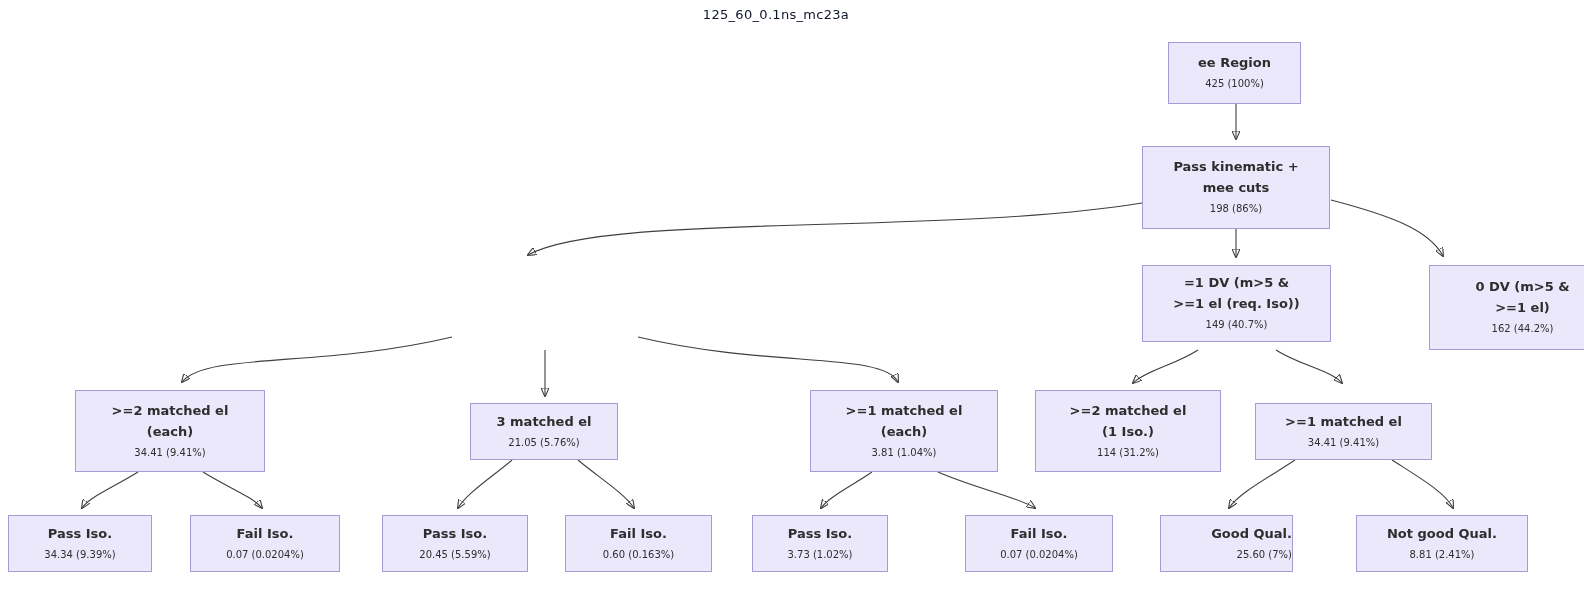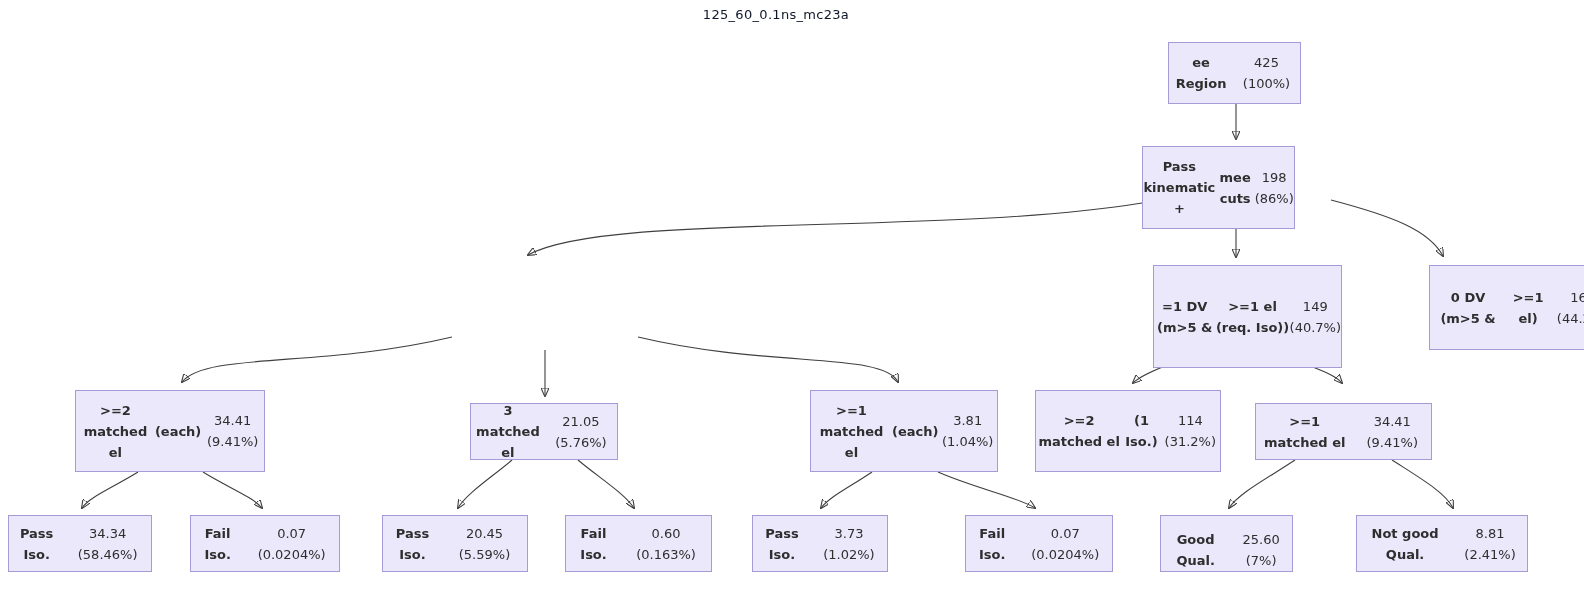--- a/index.html
+++ b/index.html
@@ -13,30 +13,30 @@
   .canvas{position:relative;width:1584px;height:591px;background:#ffffff;overflow:hidden;}
   .diagram-title{
     position:absolute;top:7px;left:0;width:1552px;
     text-align:center;font-size:13px;color:#0f172a;letter-spacing:.3px;
   }
   .edges{position:absolute;top:0;left:0;width:1584px;height:591px;pointer-events:none;}
   .edges path{fill:none;stroke:var(--edge);stroke-width:1.1px;}
   .node{
     position:absolute;background:var(--node-fill);
     border:1px solid var(--node-border);
-    display:flex;flex-direction:row;justify-content:center;align-items:center;
+    display:flex;flex-direction:column;justify-content:center;align-items:center;
     color:var(--text);text-align:center;
   }
   .lbl{font-weight:bold;font-size:13px;line-height:21px;}
-  .val{font-size:13px;line-height:21px;}
+  .val{font-size:10px;line-height:21px;}
   
   .n-ee       {left:1168px;top:42px; width:133px;height:62px;}
-  .n-kin      {left:1142px;top:146px;width:153px;height:83px;}
+  .n-kin      {left:1142px;top:146px;width:188px;height:83px;}
   .n-dv2      {left:452px; top:265px;width:186px;height:85px;}
-  .n-dv1      {left:1142px;top:265px;width:189px;height:103px;margin-left:11px;}
+  .n-dv1      {left:1142px;top:265px;width:189px;height:77px;}
   .n-dv0      {left:1429px;top:265px;width:187px;height:85px;}
   .n-m2each   {left:75px;  top:390px;width:190px;height:82px;}
   .n-m3       {left:470px; top:403px;width:148px;height:57px;align-items:center;}
   .n-m1each   {left:810px; top:390px;width:188px;height:82px;}
   .n-m2iso    {left:1035px;top:390px;width:186px;height:82px;}
   .n-m1       {left:1255px;top:403px;width:177px;height:57px;}
   .n-pass1    {left:8px;   top:515px;width:144px;height:57px;}
   .n-fail1    {left:190px; top:515px;width:150px;height:57px;}
   .n-pass2    {left:382px; top:515px;width:146px;height:57px;}
   .n-fail2    {left:565px; top:515px;width:147px;height:57px;}
@@ -124,21 +124,21 @@
     <div class="val">114 (31.2%)</div>
   </div>
 
   <div class="node n-m1">
     <div class="lbl">&gt;=1 matched el</div>
     <div class="val">34.41 (9.41%)</div>
   </div>
 
   <div class="node n-pass1">
     <div class="lbl">Pass Iso.</div>
-    <div class="val">34.34 (58.46%)</div>
+    <div class="val">34.34 (9.39%)</div>
   </div>
 
   <div class="node n-fail1">
     <div class="lbl">Fail Iso.</div>
     <div class="val">0.07 (0.0204%)</div>
   </div>
 
   <div class="node n-pass2">
     <div class="lbl">Pass Iso.</div>
     <div class="val">20.45 (5.59%)</div>

